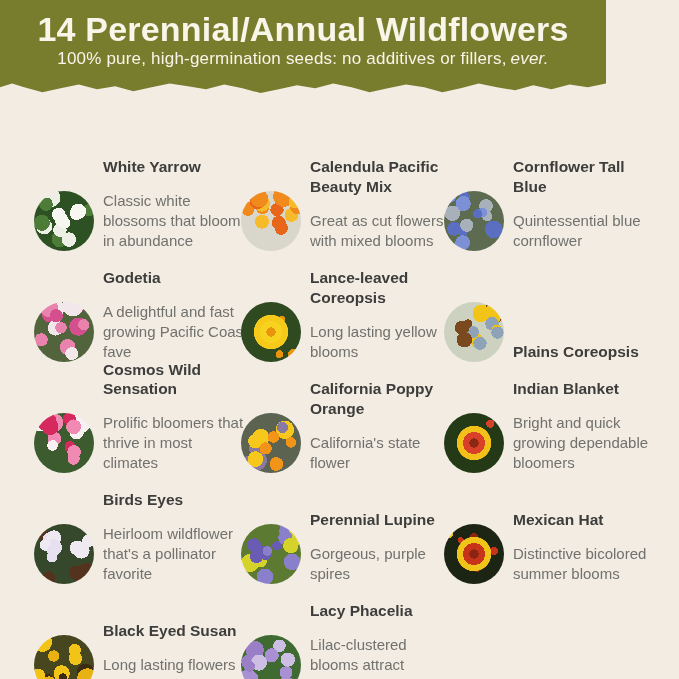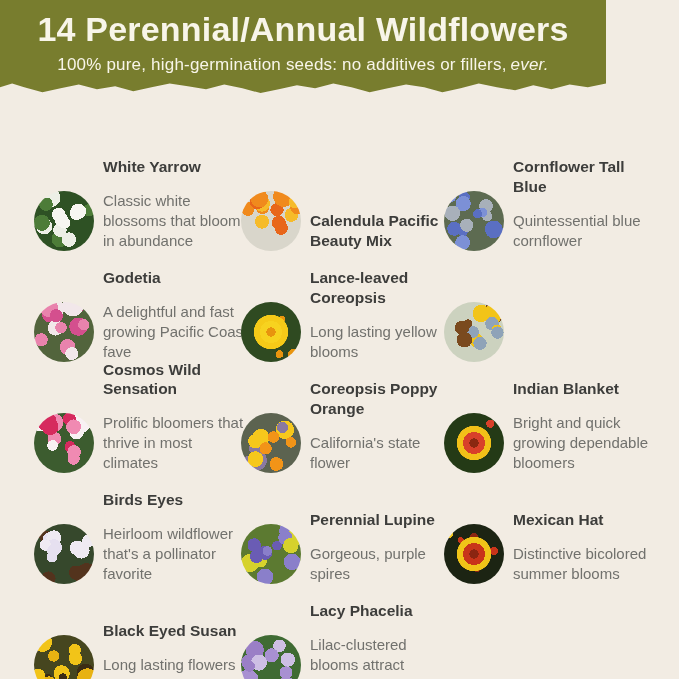--- a/index.html
+++ b/index.html
@@ -21,21 +21,21 @@
       61% 95%, 58% 90%, 55% 86%, 52% 91%, 49% 88%, 46% 92%, 43% 96%, 40% 91%,
       37% 87%, 34% 92%, 31% 89%, 28% 86%, 25% 90%, 22% 94%, 19% 89%, 16% 92%,
       13% 87%, 10% 91%, 7% 95%, 4% 90%, 2% 86%, 0 90%);
   }
   .header h1 {
     margin: 0; padding-top: 10px;
     font-size: 34px; font-weight: 700; letter-spacing: 0.2px;
     line-height: 1.15;
   }
   .header .subtitle {
-    margin-top: 6px; font-size: 17px; letter-spacing: 0.2px;
+    margin-top: 0; font-size: 17px; letter-spacing: 0.2px;
   }
   .header .subtitle em { font-style: italic; margin-left: 4px; }
 
   
   .grid {
     display: grid;
     grid-template-columns: 207px 203px 212px;
     grid-auto-rows: 111px;
     padding: 43px 0 0 34px;
   }
@@ -72,20 +72,21 @@
       <div class="text">
         <div class="name">White Yarrow</div>
         <div class="desc">Classic white blossoms that bloom in abundance</div>
       </div>
     </div>
 
     <div class="item">
       <div class="photo" style="background: radial-gradient(circle at 31% 13%, rgb(240, 138, 29) 0px, rgb(240, 138, 29) 13%, transparent 13%), radial-gradient(circle at 89% 19%, rgb(246, 187, 42) 0px, rgb(246, 187, 42) 8%, transparent 8%), radial-gradient(circle at 67% 62%, rgb(232, 102, 26) 0px, rgb(232, 102, 26) 12%, transparent 12%), radial-gradient(circle at 71% 9%, rgb(240, 138, 29) 0px, rgb(240, 138, 29) 15%, transparent 15%), radial-gradient(circle at 35% 51%, rgb(246, 187, 42) 0px, rgb(246, 187, 42) 14%, transparent 14%), radial-gradient(circle at 63% 53%, rgb(232, 102, 26) 0px, rgb(232, 102, 26) 14%, transparent 14%), radial-gradient(circle at 94% 27%, rgb(240, 138, 29) 0px, rgb(240, 138, 29) 10%, transparent 10%), radial-gradient(circle at 84% 40%, rgb(246, 187, 42) 0px, rgb(246, 187, 42) 11%, transparent 11%), radial-gradient(circle at 27% 18%, rgb(232, 102, 26) 0px, rgb(232, 102, 26) 11%, transparent 11%), radial-gradient(circle at 11% 30%, rgb(240, 138, 29) 0px, rgb(240, 138, 29) 10%, transparent 10%), radial-gradient(circle at 35% 21%, rgb(246, 187, 42) 0px, rgb(246, 187, 42) 13%, transparent 13%), radial-gradient(circle at 60% 31%, rgb(232, 102, 26) 0px, rgb(232, 102, 26) 12%, transparent 12%), radial-gradient(circle at 36% 28%, rgb(240, 138, 29) 0px, rgb(240, 138, 29) 11%, transparent 11%), linear-gradient(rgb(217, 214, 203), rgb(217, 214, 203));"></div>
       <div class="text">
         <div class="name">Calendula Pacific Beauty Mix</div>
+        <div class="desc">Great as cut flowers with mixed blooms</div>
       </div>
     </div>
 
     <div class="item">
       <div class="photo" style="background: radial-gradient(circle at 56% 38%, rgb(90, 111, 194) 0px, rgb(90, 111, 194) 9%, transparent 9%), radial-gradient(circle at 10% 9%, rgb(124, 144, 214) 0px, rgb(124, 144, 214) 8%, transparent 8%), radial-gradient(circle at 14% 37%, rgb(168, 176, 186) 0px, rgb(168, 176, 186) 12%, transparent 12%), radial-gradient(circle at 83% 64%, rgb(90, 111, 194) 0px, rgb(90, 111, 194) 14%, transparent 14%), radial-gradient(circle at 32% 21%, rgb(124, 144, 214) 0px, rgb(124, 144, 214) 12%, transparent 12%), radial-gradient(circle at 38% 57%, rgb(168, 176, 186) 0px, rgb(168, 176, 186) 13%, transparent 13%), radial-gradient(circle at 17% 63%, rgb(90, 111, 194) 0px, rgb(90, 111, 194) 11%, transparent 11%), radial-gradient(circle at 64% 36%, rgb(124, 144, 214) 0px, rgb(124, 144, 214) 9%, transparent 9%), radial-gradient(circle at 72% 42%, rgb(168, 176, 186) 0px, rgb(168, 176, 186) 9%, transparent 9%), radial-gradient(circle at 34% 10%, rgb(90, 111, 194) 0px, rgb(90, 111, 194) 8%, transparent 8%), radial-gradient(circle at 31% 86%, rgb(124, 144, 214) 0px, rgb(124, 144, 214) 11%, transparent 11%), radial-gradient(circle at 70% 25%, rgb(168, 176, 186) 0px, rgb(168, 176, 186) 11%, transparent 11%), radial-gradient(circle at 32% 68%, rgb(90, 111, 194) 0px, rgb(90, 111, 194) 8%, transparent 8%), linear-gradient(rgb(93, 107, 81), rgb(93, 107, 81));"></div>
       <div class="text">
         <div class="name">Cornflower Tall Blue</div>
         <div class="desc">Quintessential blue cornflower</div>
       </div>
     </div>
@@ -102,35 +103,36 @@
       <div class="photo" style="background: radial-gradient(circle, rgb(232, 148, 14) 0px, rgb(232, 148, 14) 11%, rgb(247, 210, 31) 11%, rgb(247, 210, 31) 26%, rgb(245, 202, 24) 26%, rgb(245, 202, 24) 40%, transparent 41%), radial-gradient(circle at 42% 42%, rgb(232, 148, 14) 0px, rgb(232, 148, 14) 6%, transparent 6%), radial-gradient(circle at 64% 87%, rgb(232, 148, 14) 0px, rgb(232, 148, 14) 6%, transparent 6%), radial-gradient(circle at 40% 38%, rgb(232, 148, 14) 0px, rgb(232, 148, 14) 6%, transparent 6%), radial-gradient(circle at 69% 28%, rgb(232, 148, 14) 0px, rgb(232, 148, 14) 5%, transparent 5%), radial-gradient(circle at 88% 88%, rgb(232, 148, 14) 0px, rgb(232, 148, 14) 8%, transparent 8%), linear-gradient(rgb(47, 74, 33), rgb(47, 74, 33));"></div>
       <div class="text">
         <div class="name">Lance-leaved Coreopsis</div>
         <div class="desc">Long lasting yellow blooms</div>
       </div>
     </div>
 
     <div class="item">
       <div class="photo" style="background: radial-gradient(circle at 62% 19%, rgb(242, 196, 24) 0px, rgb(242, 196, 24) 14%, transparent 14%), radial-gradient(circle at 40% 36%, rgb(122, 74, 30) 0px, rgb(122, 74, 30) 8%, transparent 8%), radial-gradient(circle at 89% 51%, rgb(143, 163, 184) 0px, rgb(143, 163, 184) 10%, transparent 10%), radial-gradient(circle at 88% 46%, rgb(242, 196, 24) 0px, rgb(242, 196, 24) 8%, transparent 8%), radial-gradient(circle at 30% 43%, rgb(122, 74, 30) 0px, rgb(122, 74, 30) 13%, transparent 13%), radial-gradient(circle at 80% 36%, rgb(143, 163, 184) 0px, rgb(143, 163, 184) 11%, transparent 11%), radial-gradient(circle at 81% 20%, rgb(242, 196, 24) 0px, rgb(242, 196, 24) 14%, transparent 14%), radial-gradient(circle at 34% 63%, rgb(122, 74, 30) 0px, rgb(122, 74, 30) 14%, transparent 14%), radial-gradient(circle at 48% 50%, rgb(143, 163, 184) 0px, rgb(143, 163, 184) 14%, transparent 14%), radial-gradient(circle at 76% 21%, rgb(242, 196, 24) 0px, rgb(242, 196, 24) 8%, transparent 8%), radial-gradient(circle at 82% 19%, rgb(122, 74, 30) 0px, rgb(122, 74, 30) 15%, transparent 15%), radial-gradient(circle at 60% 69%, rgb(143, 163, 184) 0px, rgb(143, 163, 184) 12%, transparent 12%), radial-gradient(circle at 54% 64%, rgb(242, 196, 24) 0px, rgb(242, 196, 24) 14%, transparent 14%), linear-gradient(rgb(204, 210, 191), rgb(204, 210, 191));"></div>
       <div class="text">
+        <div class="name">Plains Coreopsis</div>
       </div>
     </div>
 
     <div class="item">
       <div class="photo" style="background: radial-gradient(circle at 66% 23%, rgb(240, 138, 178) 0px, rgb(240, 138, 178) 12%, transparent 12%), radial-gradient(circle at 21% 14%, rgb(214, 42, 94) 0px, rgb(214, 42, 94) 14%, transparent 14%), radial-gradient(circle at 31% 54%, rgb(248, 241, 243) 0px, rgb(248, 241, 243) 10%, transparent 10%), radial-gradient(circle at 66% 76%, rgb(240, 138, 178) 0px, rgb(240, 138, 178) 10%, transparent 10%), radial-gradient(circle at 27% 23%, rgb(214, 42, 94) 0px, rgb(214, 42, 94) 13%, transparent 13%), radial-gradient(circle at 71% 32%, rgb(248, 241, 243) 0px, rgb(248, 241, 243) 12%, transparent 12%), radial-gradient(circle at 67% 65%, rgb(240, 138, 178) 0px, rgb(240, 138, 178) 12%, transparent 12%), radial-gradient(circle at 60% 56%, rgb(214, 42, 94) 0px, rgb(214, 42, 94) 11%, transparent 11%), radial-gradient(circle at 12% 12%, rgb(248, 241, 243) 0px, rgb(248, 241, 243) 15%, transparent 15%), radial-gradient(circle at 34% 43%, rgb(240, 138, 178) 0px, rgb(240, 138, 178) 13%, transparent 13%), radial-gradient(circle at 59% 10%, rgb(214, 42, 94) 0px, rgb(214, 42, 94) 10%, transparent 10%), radial-gradient(circle at 77% 15%, rgb(248, 241, 243) 0px, rgb(248, 241, 243) 16%, transparent 16%), radial-gradient(circle at 34% 16%, rgb(240, 138, 178) 0px, rgb(240, 138, 178) 14%, transparent 14%), linear-gradient(rgb(60, 92, 47), rgb(60, 92, 47));"></div>
       <div class="text">
         <div class="name">Cosmos Wild Sensation</div>
         <div class="desc">Prolific bloomers that thrive in most climates</div>
       </div>
     </div>
 
     <div class="item">
       <div class="photo" style="background: radial-gradient(circle at 41% 59%, rgb(242, 148, 24) 0px, rgb(242, 148, 24) 12%, transparent 12%), radial-gradient(circle at 24% 77%, rgb(246, 200, 28) 0px, rgb(246, 200, 28) 12%, transparent 12%), radial-gradient(circle at 69% 24%, rgb(138, 121, 160) 0px, rgb(138, 121, 160) 9%, transparent 9%), radial-gradient(circle at 54% 40%, rgb(242, 148, 24) 0px, rgb(242, 148, 24) 12%, transparent 12%), radial-gradient(circle at 24% 47%, rgb(246, 200, 28) 0px, rgb(246, 200, 28) 13%, transparent 13%), radial-gradient(circle at 14% 89%, rgb(138, 121, 160) 0px, rgb(138, 121, 160) 14%, transparent 14%), radial-gradient(circle at 83% 49%, rgb(242, 148, 24) 0px, rgb(242, 148, 24) 9%, transparent 9%), radial-gradient(circle at 73% 28%, rgb(246, 200, 28) 0px, rgb(246, 200, 28) 15%, transparent 15%), radial-gradient(circle at 23% 59%, rgb(138, 121, 160) 0px, rgb(138, 121, 160) 10%, transparent 10%), radial-gradient(circle at 24% 77%, rgb(242, 148, 24) 0px, rgb(242, 148, 24) 10%, transparent 10%), radial-gradient(circle at 33% 41%, rgb(246, 200, 28) 0px, rgb(246, 200, 28) 16%, transparent 16%), radial-gradient(circle at 27% 79%, rgb(138, 121, 160) 0px, rgb(138, 121, 160) 15%, transparent 15%), radial-gradient(circle at 59% 85%, rgb(242, 148, 24) 0px, rgb(242, 148, 24) 11%, transparent 11%), linear-gradient(rgb(92, 99, 80), rgb(92, 99, 80));"></div>
       <div class="text">
-        <div class="name">Coreopsis Poppy Orange</div>
+        <div class="name">California Poppy Orange</div>
         <div class="desc">California's state flower</div>
       </div>
     </div>
 
     <div class="item">
       <div class="photo" style="background: radial-gradient(circle, rgb(138, 40, 17) 0px, rgb(138, 40, 17) 11%, rgb(216, 64, 42) 11%, rgb(216, 64, 42) 26%, rgb(242, 192, 24) 26%, rgb(242, 192, 24) 40%, transparent 41%), radial-gradient(circle at 35% 46%, rgb(138, 40, 17) 0px, rgb(138, 40, 17) 8%, transparent 8%), radial-gradient(circle at 35% 63%, rgb(242, 192, 24) 0px, rgb(242, 192, 24) 7%, transparent 7%), radial-gradient(circle at 77% 18%, rgb(216, 64, 42) 0px, rgb(216, 64, 42) 6%, transparent 6%), radial-gradient(circle at 41% 56%, rgb(216, 64, 42) 0px, rgb(216, 64, 42) 4%, transparent 4%), radial-gradient(circle at 50% 68%, rgb(138, 40, 17) 0px, rgb(138, 40, 17) 8%, transparent 8%), linear-gradient(rgb(36, 58, 22), rgb(36, 58, 22));"></div>
       <div class="text">
         <div class="name">Indian Blanket</div>
         <div class="desc">Bright and quick growing dependable bloomers</div>
       </div>

